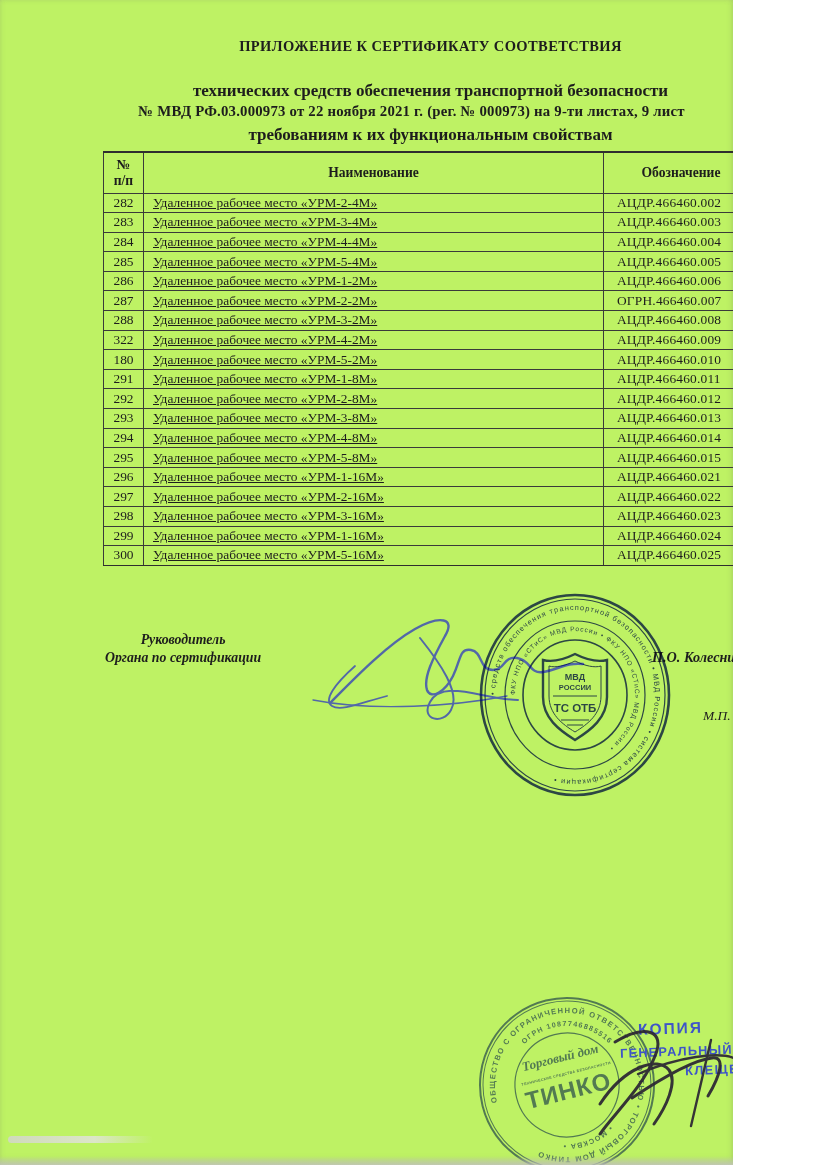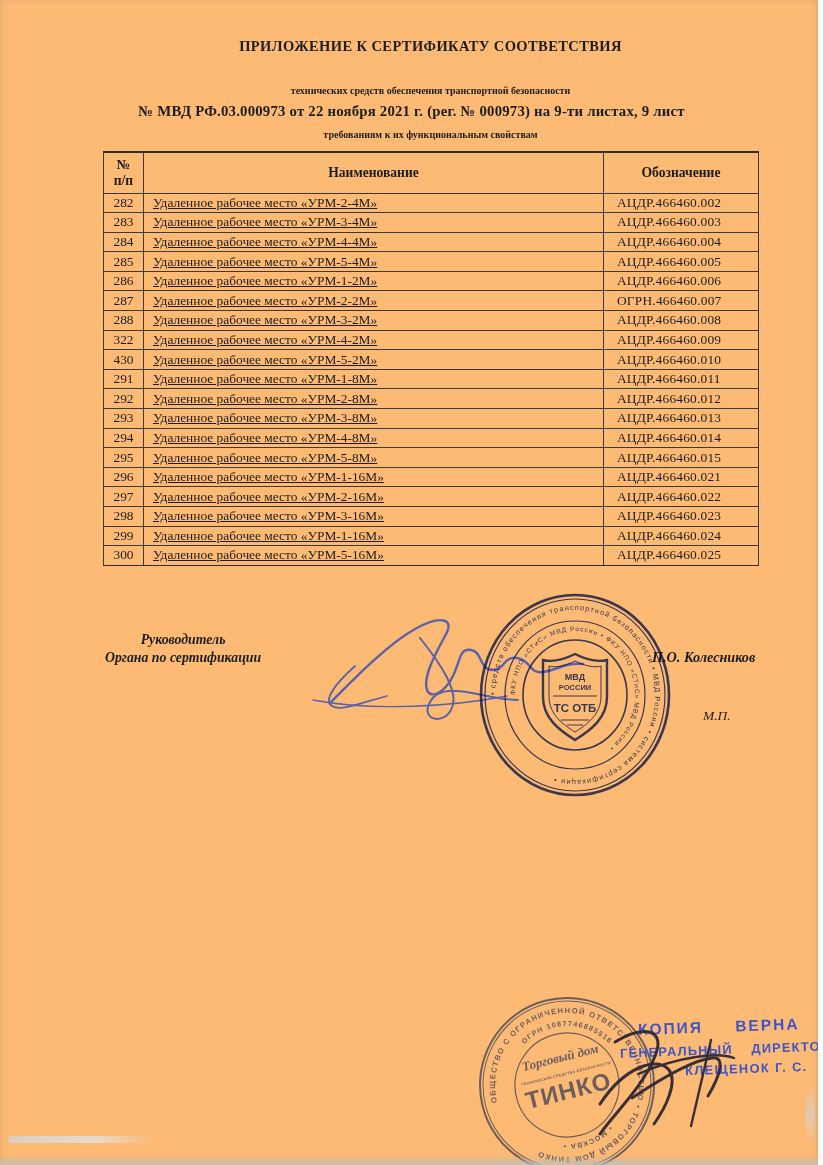--- a/index.html
+++ b/index.html
@@ -1,30 +1,30 @@
 <!DOCTYPE html>
 <html><head>
 <meta charset="utf-8">
 <style>
   * { margin:0; padding:0; box-sizing:border-box; }
   html,body { background:#ffffff; }
   body { font-family:"Liberation Serif", serif; color:#1d1d1d; }
   .page {
-    position:relative; width:818px; height:1165px; overflow:hidden;
-    background:#fdba74;
+    position:relative; width:733px; height:1165px; overflow:hidden;
+    background:#bef264;
     box-shadow: inset 0 -7px 9px -5px rgba(90,90,85,.35),
                 inset -4px 0 7px -4px rgba(120,120,115,.22),
                 inset 0 3px 5px -3px rgba(140,140,135,.15),
                 inset 4px 0 6px -4px rgba(150,150,145,.12);
   }
 
   
   .titles { position:absolute; left:103px; top:38px; width:655px; text-align:center; }
   .title-main { font-size:14.5px; font-weight:bold; letter-spacing:.4px; margin-bottom:4px; }
-  .title-sub  { font-size:10px; font-weight:bold; line-height:17px;margin-top:27px; }
+  .title-sub  { font-size:17px; font-weight:bold; line-height:17px;margin-top:27px; }
   .cert-line  { position:absolute; left:40px; top:103px; width:743px; text-align:center;
                 font-size:14.8px; font-weight:bold; letter-spacing:.2px; }
 
   
   table.items {
     position:absolute; left:103px; top:151px; width:655px;
     border-collapse:collapse; table-layout:fixed;
     font-size:13.4px;
   }
   table.items col.c-num  { width:40px; }
@@ -140,21 +140,21 @@
           <td>288</td>
           <td>Удаленное рабочее место «УРМ-3-2М»</td>
           <td>АЦДР.466460.008</td>
         </tr>
         <tr>
           <td>322</td>
           <td>Удаленное рабочее место «УРМ-4-2М»</td>
           <td>АЦДР.466460.009</td>
         </tr>
         <tr>
-          <td>430</td>
+          <td>180</td>
           <td>Удаленное рабочее место «УРМ-5-2М»</td>
           <td>АЦДР.466460.010</td>
         </tr>
         <tr>
           <td>291</td>
           <td>Удаленное рабочее место «УРМ-1-8М»</td>
           <td>АЦДР.466460.011</td>
         </tr>
         <tr>
           <td>292</td>

